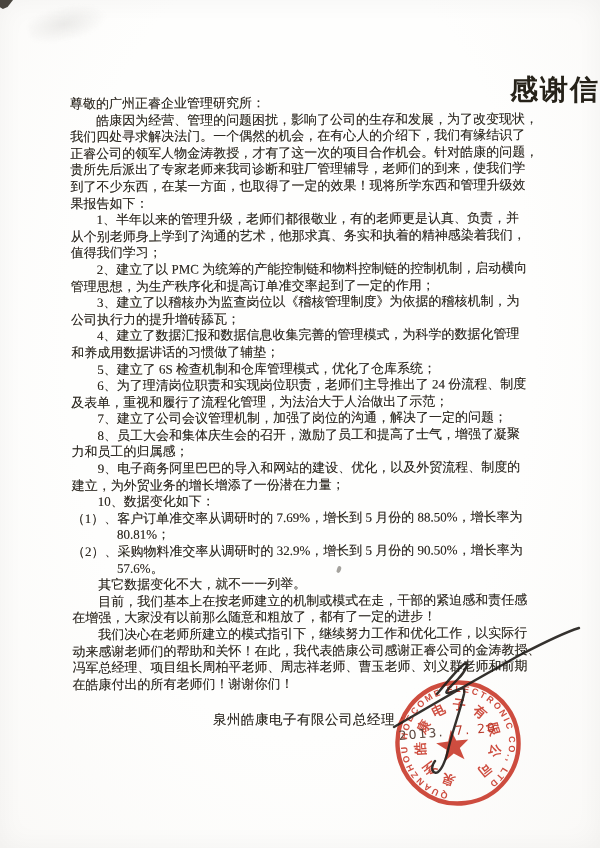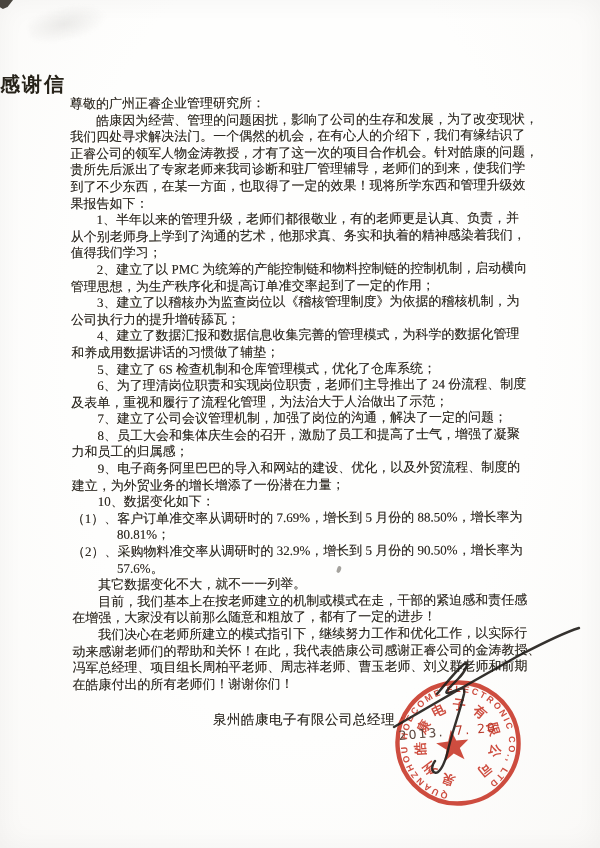--- a/index.html
+++ b/index.html
@@ -7,22 +7,22 @@
     position:relative;
     width:600px; height:848px;
     margin:0 auto;
     background: radial-gradient(ellipse at 50% 40%, #fefefd 55%, #faf9f7 100%);
     box-shadow: inset 0 0 28px rgba(0,0,0,0.045);
     overflow:hidden;
     font-family:"Liberation Serif","DejaVu Serif",serif;
   }
   .title {
     position:absolute; top:71px; left:0; width:100%;
-    text-align:left;
-    font-size:20px; font-weight:bold; letter-spacing:2px;
+    text-align:right;
+    font-size:28px; font-weight:bold; letter-spacing:2px;
     color:#262219;
   }
   .body-text {
     position:absolute; left:70px; top:96px; width:466px;
     font-size:13px; line-height:16.6px;
     color:#2e2a23;
     text-shadow:0 0 0.6px rgba(70,62,52,0.55);
     transform:rotate(-0.25deg);
     transform-origin:left top;
     white-space:nowrap;

